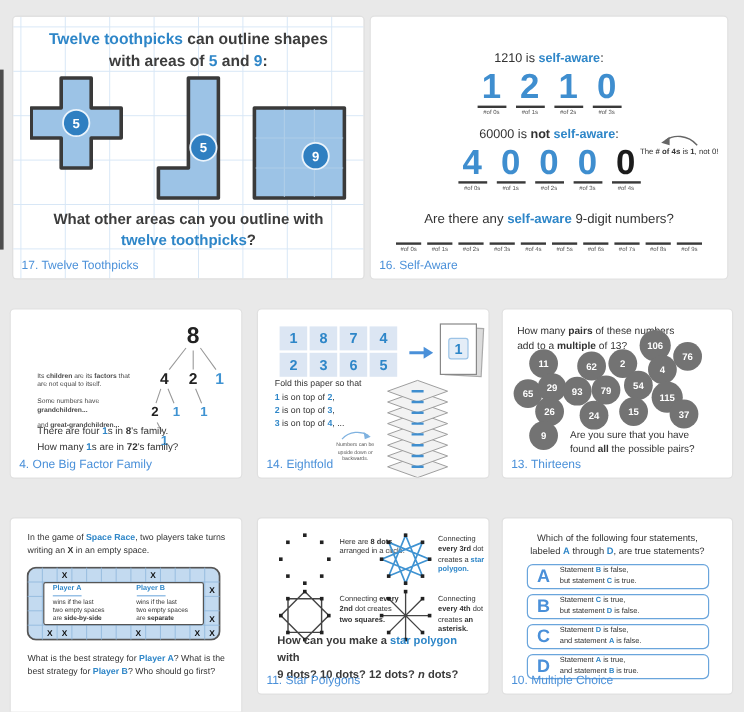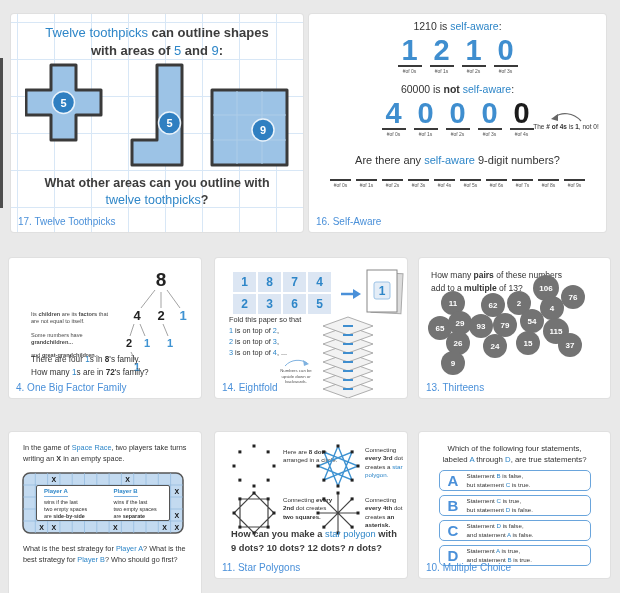--- a/index.html
+++ b/index.html
@@ -1,31 +1,31 @@
 <!DOCTYPE html>
 <html><head>
 <meta charset="utf-8">
 <style>
   *{margin:0;padding:0;box-sizing:border-box}
   html,body{width:620px;height:593px}
   body{background:#e9e9e9;font-family:"Liberation Sans",sans-serif;position:relative;overflow:hidden;color:#3a3a3a}
   .card{position:absolute;background:#fff;border-radius:3px;box-shadow:0 0 0 1px #e0e0e0}
   .caption{position:absolute;left:7px;bottom:5px;font-size:10px;color:#4a90d9;white-space:nowrap}
-  .bl{color:#2e86c8;font-weight:normal}
+  .bl{color:#2e86c8;font-weight:bold}
   .bd{font-weight:bold}
   .it{font-style:italic}
   
   #c17{left:11px;top:14px;width:292px;height:218px;
        background-image:linear-gradient(#d8e7f6 1px,transparent 1px),linear-gradient(90deg,#d8e7f6 1px,transparent 1px);
        background-size:37px 37px;background-position:6px 8px}
   .t17{margin:10px auto 0;width:245px;text-align:center;font-size:13px;font-weight:bold;color:#3d3d3d;line-height:1.35}
   .shapes{display:flex;justify-content:center;align-items:flex-start;gap:26px;margin-top:4px;height:106px}
   .q17{margin:6px auto 0;width:252px;text-align:center;font-size:12.5px;font-weight:bold;color:#3d3d3d;line-height:1.35}
   
-  #c16{left:309px;top:14px;width:297px;height:218px;display:flex;flex-direction:column;align-items:center;padding-top:6px}
+  #c16{left:309px;top:14px;width:297px;height:218px;display:flex;flex-direction:column;align-items:center;padding-top:29px}
   .sa-line{font-size:10.5px;color:#333}
   .drow{display:flex;gap:8px;margin:3px 0 9px}
   .digit{width:24px;text-align:center}
   .digit .d{display:block;font-size:29px;line-height:30px;font-weight:bold;color:#3f8ecf;border-bottom:2.5px solid #3a3a3a}
   .digit.dark .d{color:#1c1c1c}
   .digit .lbl{font-size:5px;color:#555;display:block;margin-top:1px}
   .note{position:absolute;right:5px;top:97px;width:70px;text-align:center;font-size:6.5px;color:#333;line-height:1.35}
   .brow{display:flex;gap:5px;margin-top:13px}
   .blank{width:21px;border-top:2px solid #3a3a3a;font-size:5px;color:#555;text-align:center;padding-top:1px}
   
@@ -255,20 +255,21 @@
   <div class="num" style="left:50px;top:56px">93</div>
   <div class="num" style="left:74px;top:55px">79</div>
   <div class="num" style="left:101px;top:51px">54</div>
   <div class="num" style="left:121px;top:38px">4</div>
   <div class="num n3" style="left:124px;top:60px">115</div>
   <div class="num" style="left:27px;top:73px">26</div>
   <div class="num" style="left:64px;top:76px">24</div>
   <div class="num" style="left:97px;top:73px">15</div>
   <div class="num" style="left:139px;top:75px">37</div>
   <div class="num" style="left:22px;top:93px">9</div>
+  <div class="th-footer"><span>Are you sure that you have</span><br><span>found </span><span class="bd">all</span><span> the possible pairs?</span></div>
   <div class="caption">13. Thirteens</div>
 </section>
 
 <section class="card" id="c12">
   <div class="sr-intro"><span>In the game of </span><span class="bl">Space Race</span><span>, two players take turns</span><br><span>writing an </span><span class="bd">X</span><span> in an empty space.</span></div>
   <div class="sr-board">
     <svg width="162" height="62">
       <rect x="1" y="1" width="160" height="60" rx="7" fill="#c3daf0" stroke="#555" stroke-width="1.5"></rect>
       <path d="M13.3,1 V61 M25.6,1 V61 M37.9,1 V61 M50.2,1 V61 M62.5,1 V61 M74.8,1 V61 M87.1,1 V61 M99.4,1 V61 M111.7,1 V61 M124,1 V61 M136.3,1 V61 M148.6,1 V61 M1,13 H161 M1,25 H161 M1,37 H161 M1,49 H161" stroke="#8fb8dc" stroke-width="0.7"></path>
       <g font-size="7" font-weight="bold" fill="#111" text-anchor="middle" font-family="Liberation Sans, sans-serif">

